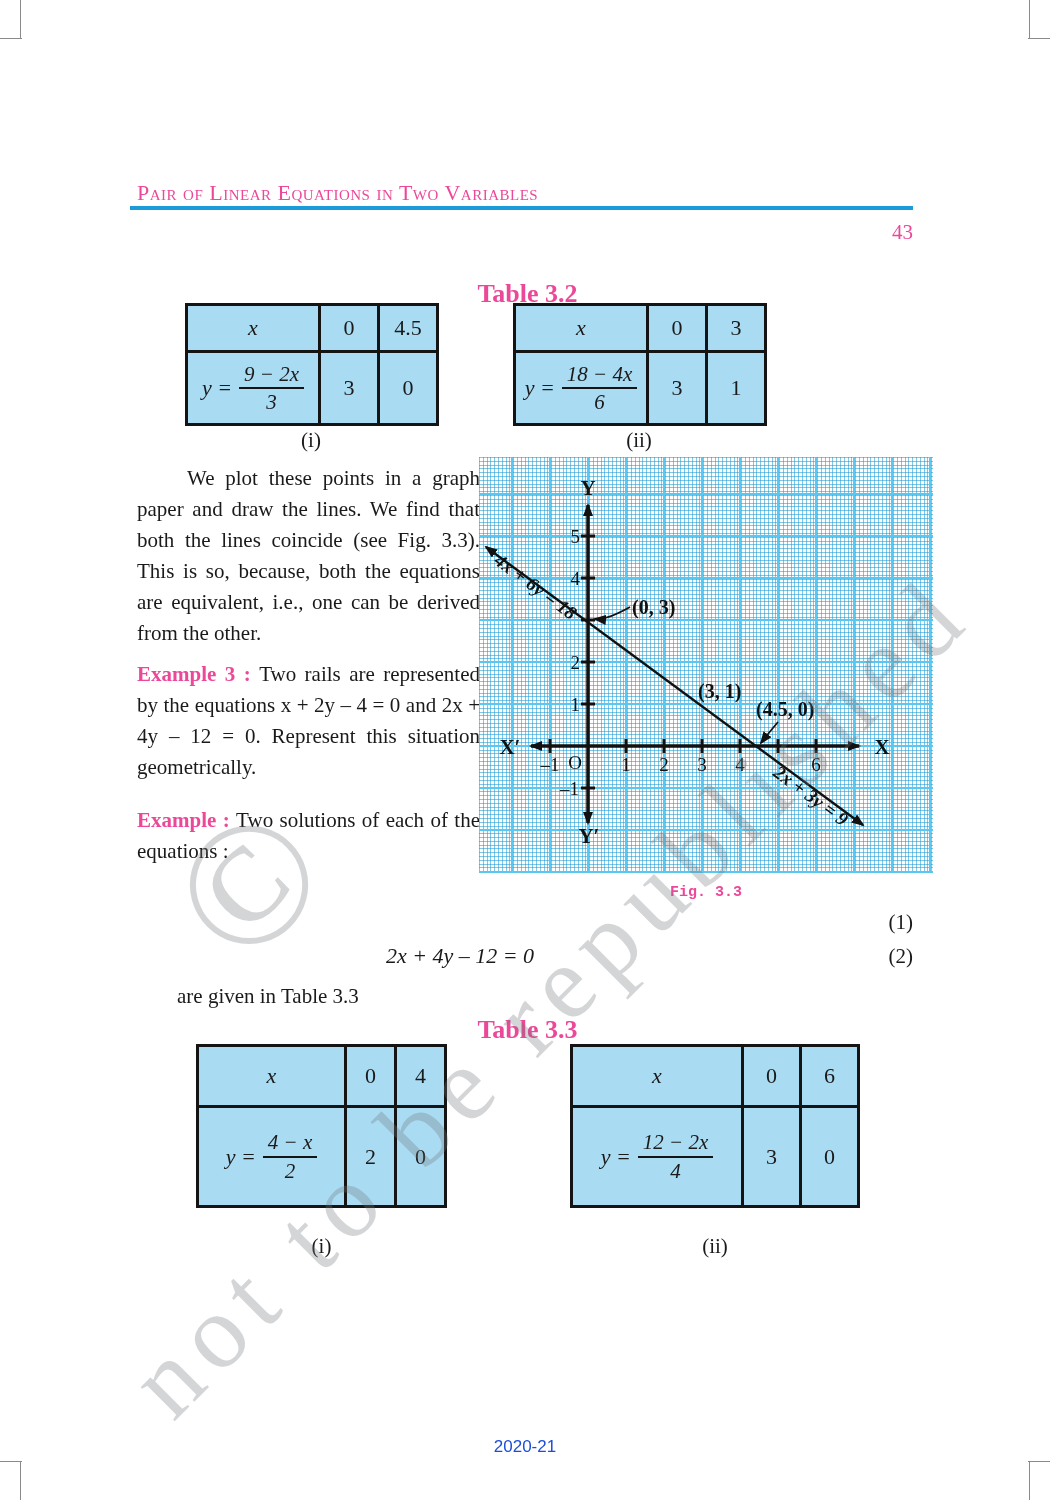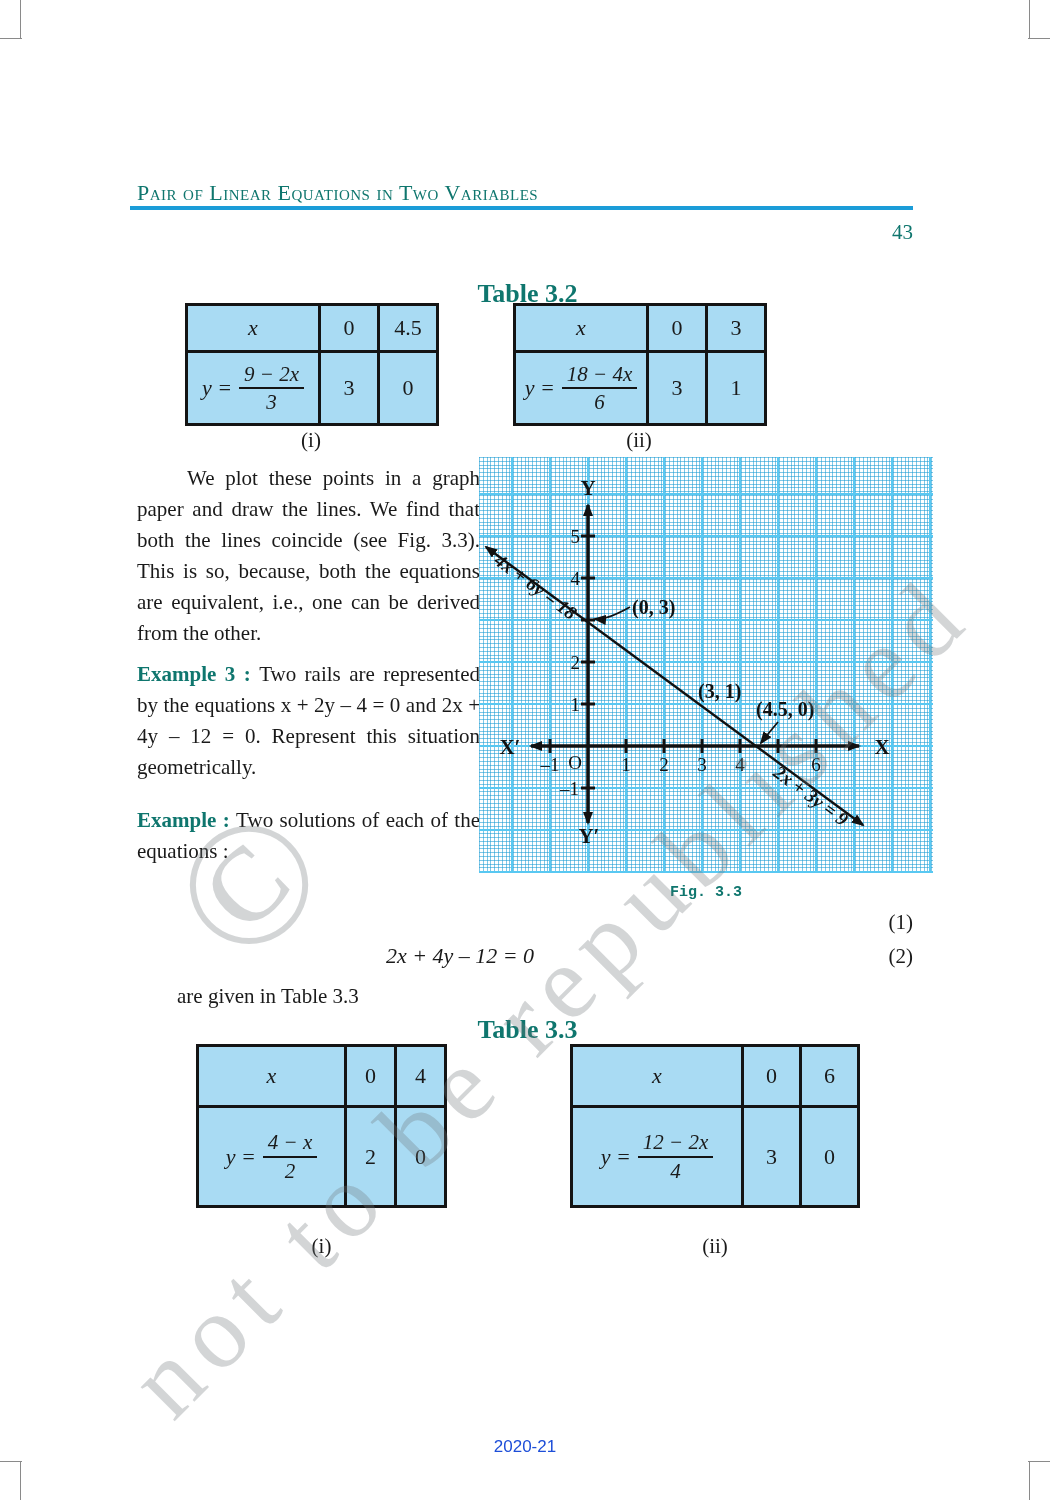--- a/index.html
+++ b/index.html
@@ -1,21 +1,21 @@
 <!DOCTYPE html>
 <html><head>
 <meta charset="utf-8">
 <style>
   html,body{margin:0;padding:0;background:#ffffff;}
   #page{
     position:relative; width:1050px; height:1500px; overflow:hidden;
     background:#ffffff; font-family:"Liberation Serif", serif; color:#1a1a1a;
   }
   .abs{position:absolute;}
-  .accent{color:#0f766e;}
+  .accent{color:#ec4899;}
   .bold{font-weight:bold;}
   
   .cmark{position:absolute; background:#8a8a8a;}
   
   .hdr-title{left:137px; top:180px; font-variant:small-caps; font-size:22px; letter-spacing:0.5px;}
   .hdr-page{left:800px; top:180px; width:113px; text-align:right; font-size:21px;margin-top:40px;}
   .hdr-rule{left:130px; top:206px; width:783px; height:4px; background:#1b9cd8;}
   
   .bodytext{font-size:21px; line-height:31px; text-align:justify;}
   .intro{left:137px; top:231px; width:700px; text-align:left;}

